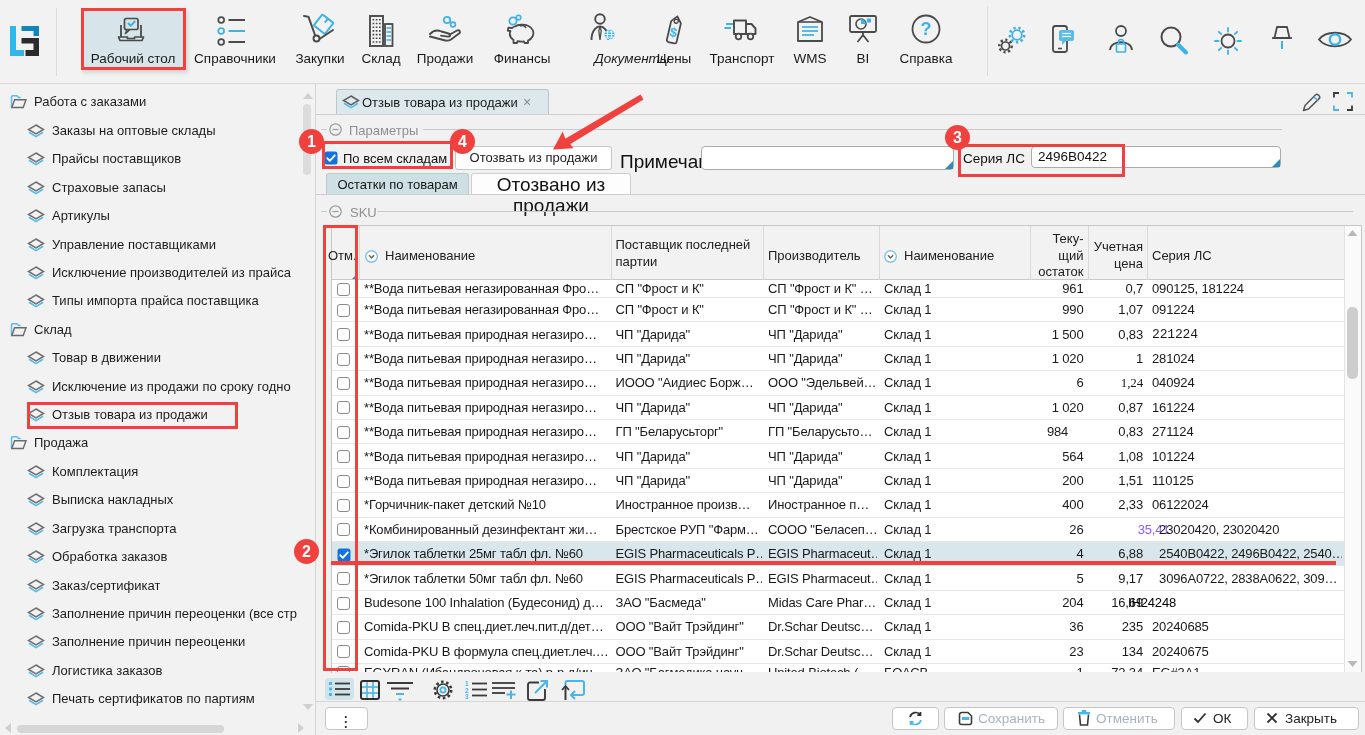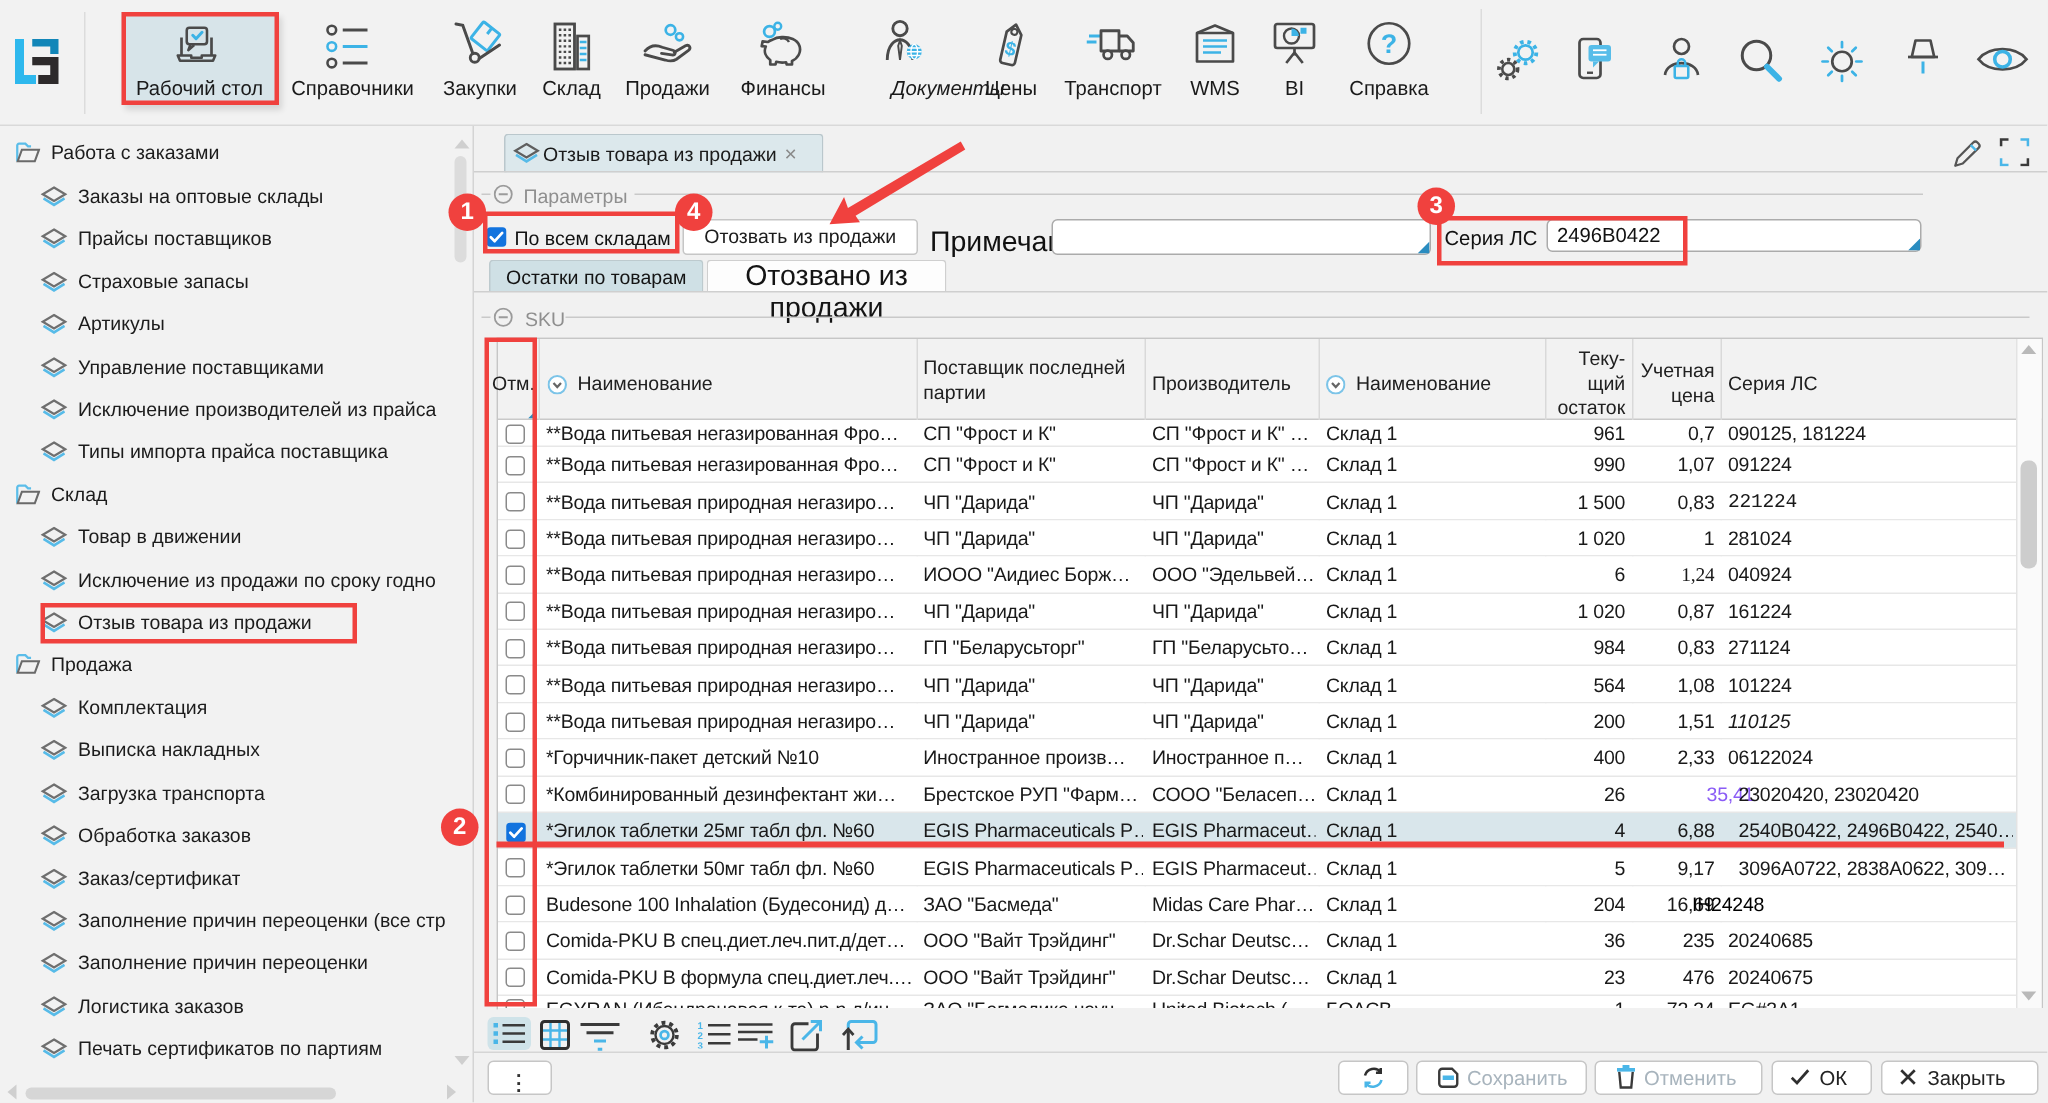--- a/index.html
+++ b/index.html
@@ -455,41 +455,41 @@
 <div class="cell" style="left:884px;top:399.8px;width:144px;color:#191919;">Склад 1</div>
 <div class="cell" style="left:1031.5px;top:399.8px;width:52px;text-align:right;color:#191919;">1 020</div>
 <div class="cell" style="left:1089.5px;top:399.8px;width:53.5px;text-align:right;color:#191919;">0,87</div>
 <div class="cell" style="left:1152px;top:399.8px;width:190px;color:#191919;">161224</div>
 <div class="abs" style="left:332px;top:420px;width:1012px;height:24.4px;background:#fff;border-bottom:1px solid #e7e7e7;"></div>
 <div class="abs" style="left:337px;top:425.7px;width:13px;height:13px;border:1px solid #8a8a8a;border-radius:3px;background:#fff;"></div>
 <div class="cell" style="left:364px;top:424.2px;width:245px;color:#191919;">**Вода питьевая природная негазиро…</div>
 <div class="cell" style="left:615.5px;top:424.2px;width:146px;color:#191919;">ГП "Беларусьторг"</div>
 <div class="cell" style="left:768px;top:424.2px;width:109px;color:#191919;">ГП "Беларусьто…</div>
 <div class="cell" style="left:884px;top:424.2px;width:144px;color:#191919;">Склад 1</div>
-<div class="cell" style="left:1031.5px;top:424.2px;width:52px;text-align:right;color:#191919;">984</div>
+<div class="cell" style="left:1031.5px;top:424.2px;width:52px;text-align:center;color:#191919;">984</div>
 <div class="cell" style="left:1089.5px;top:424.2px;width:53.5px;text-align:right;color:#191919;">0,83</div>
 <div class="cell" style="left:1152px;top:424.2px;width:190px;color:#191919;">271124</div>
 <div class="abs" style="left:332px;top:444.4px;width:1012px;height:24.4px;background:#fff;border-bottom:1px solid #e7e7e7;"></div>
 <div class="abs" style="left:337px;top:450.1px;width:13px;height:13px;border:1px solid #8a8a8a;border-radius:3px;background:#fff;"></div>
 <div class="cell" style="left:364px;top:448.6px;width:245px;color:#191919;">**Вода питьевая природная негазиро…</div>
 <div class="cell" style="left:615.5px;top:448.6px;width:146px;color:#191919;">ЧП "Дарида"</div>
 <div class="cell" style="left:768px;top:448.6px;width:109px;color:#191919;">ЧП "Дарида"</div>
 <div class="cell" style="left:884px;top:448.6px;width:144px;color:#191919;">Склад 1</div>
 <div class="cell" style="left:1031.5px;top:448.6px;width:52px;text-align:right;color:#191919;">564</div>
 <div class="cell" style="left:1089.5px;top:448.6px;width:53.5px;text-align:right;color:#191919;">1,08</div>
 <div class="cell" style="left:1152px;top:448.6px;width:190px;color:#191919;">101224</div>
 <div class="abs" style="left:332px;top:468.8px;width:1012px;height:24.4px;background:#fff;border-bottom:1px solid #e7e7e7;"></div>
 <div class="abs" style="left:337px;top:474.5px;width:13px;height:13px;border:1px solid #8a8a8a;border-radius:3px;background:#fff;"></div>
 <div class="cell" style="left:364px;top:473px;width:245px;color:#191919;">**Вода питьевая природная негазиро…</div>
 <div class="cell" style="left:615.5px;top:473px;width:146px;color:#191919;">ЧП "Дарида"</div>
 <div class="cell" style="left:768px;top:473px;width:109px;color:#191919;">ЧП "Дарида"</div>
 <div class="cell" style="left:884px;top:473px;width:144px;color:#191919;">Склад 1</div>
 <div class="cell" style="left:1031.5px;top:473px;width:52px;text-align:right;color:#191919;">200</div>
 <div class="cell" style="left:1089.5px;top:473px;width:53.5px;text-align:right;color:#191919;">1,51</div>
-<div class="cell" style="left:1152px;top:473px;width:190px;color:#191919;font-style:italic;">110125</div>
+<div class="cell" style="left:1152px;top:473px;width:190px;color:#191919;">110125</div>
 <div class="abs" style="left:332px;top:493.2px;width:1012px;height:24.4px;background:#fff;border-bottom:1px solid #e7e7e7;"></div>
 <div class="abs" style="left:337px;top:498.9px;width:13px;height:13px;border:1px solid #8a8a8a;border-radius:3px;background:#fff;"></div>
 <div class="cell" style="left:364px;top:497.4px;width:245px;color:#191919;">*Горчичник-пакет детский №10</div>
 <div class="cell" style="left:615.5px;top:497.4px;width:146px;color:#191919;">Иностранное произв…</div>
 <div class="cell" style="left:768px;top:497.4px;width:109px;color:#191919;">Иностранное п…</div>
 <div class="cell" style="left:884px;top:497.4px;width:144px;color:#191919;">Склад 1</div>
 <div class="cell" style="left:1031.5px;top:497.4px;width:52px;text-align:right;color:#191919;">400</div>
 <div class="cell" style="left:1089.5px;top:497.4px;width:53.5px;text-align:right;color:#191919;">2,33</div>
 <div class="cell" style="left:1152px;top:497.4px;width:190px;color:#191919;">06122024</div>
 <div class="abs" style="left:332px;top:517.6px;width:1012px;height:24.4px;background:#fff;border-bottom:1px solid #e7e7e7;"></div>
@@ -540,21 +540,21 @@
 <div class="cell" style="left:1031.5px;top:619.4px;width:52px;text-align:right;color:#191919;">36</div>
 <div class="cell" style="left:1089.5px;top:619.4px;width:53.5px;text-align:right;color:#191919;">235</div>
 <div class="cell" style="left:1152px;top:619.4px;width:190px;color:#191919;">20240685</div>
 <div class="abs" style="left:332px;top:639.6px;width:1012px;height:24.4px;background:#fff;border-bottom:1px solid #e7e7e7;"></div>
 <div class="abs" style="left:337px;top:645.3px;width:13px;height:13px;border:1px solid #8a8a8a;border-radius:3px;background:#fff;"></div>
 <div class="cell" style="left:364px;top:643.8px;width:245px;color:#191919;">Comida-PKU B формула спец.диет.леч.…</div>
 <div class="cell" style="left:615.5px;top:643.8px;width:146px;color:#191919;">ООО "Вайт Трэйдинг"</div>
 <div class="cell" style="left:768px;top:643.8px;width:109px;color:#191919;">Dr.Schar Deutsc…</div>
 <div class="cell" style="left:884px;top:643.8px;width:144px;color:#191919;">Склад 1</div>
 <div class="cell" style="left:1031.5px;top:643.8px;width:52px;text-align:right;color:#191919;">23</div>
-<div class="cell" style="left:1089.5px;top:643.8px;width:53.5px;text-align:right;color:#191919;">476</div>
+<div class="cell" style="left:1089.5px;top:643.8px;width:53.5px;text-align:right;color:#191919;">134</div>
 <div class="cell" style="left:1152px;top:643.8px;width:190px;color:#191919;">20240675</div>
 <div class="abs" style="left:332px;top:664px;width:1012px;height:7.5px;background:#fff;"></div>
 <div class="abs" style="left:337px;top:666px;width:13px;height:13px;border:1px solid #8a8a8a;border-radius:3px;background:#fff;"></div>
 <div class="cell" style="left:364px;top:664.5px;width:245px;color:#191919;">EGYRAN (Ибандроновая к-та) р-р д/ин…</div>
 <div class="cell" style="left:615.5px;top:664.5px;width:146px;color:#191919;">ЗАО "Багмедика науч…</div>
 <div class="cell" style="left:768px;top:664.5px;width:109px;color:#191919;">United Biotech (…</div>
 <div class="cell" style="left:884px;top:664.5px;width:144px;color:#191919;">БОАСВ…</div>
 <div class="cell" style="left:1031.5px;top:664.5px;width:52px;text-align:right;color:#191919;">1</div>
 <div class="cell" style="left:1089.5px;top:664.5px;width:53.5px;text-align:right;color:#191919;">72,34</div>
 <div class="cell" style="left:1152px;top:664.5px;width:190px;color:#191919;">EG#3A1…</div>

